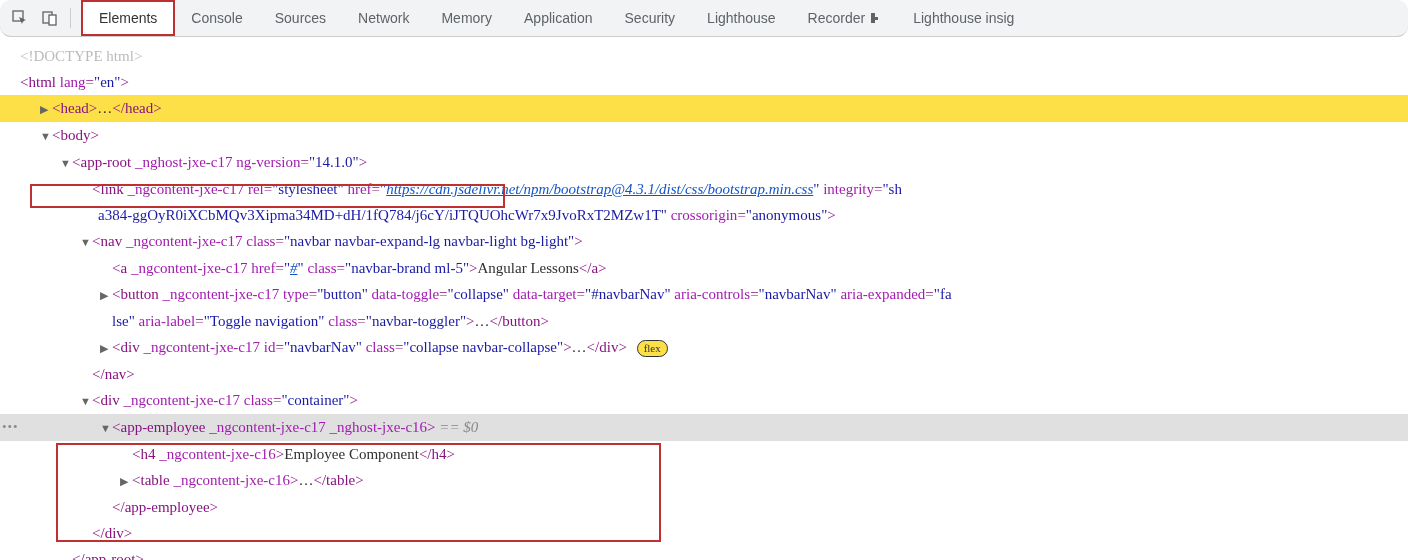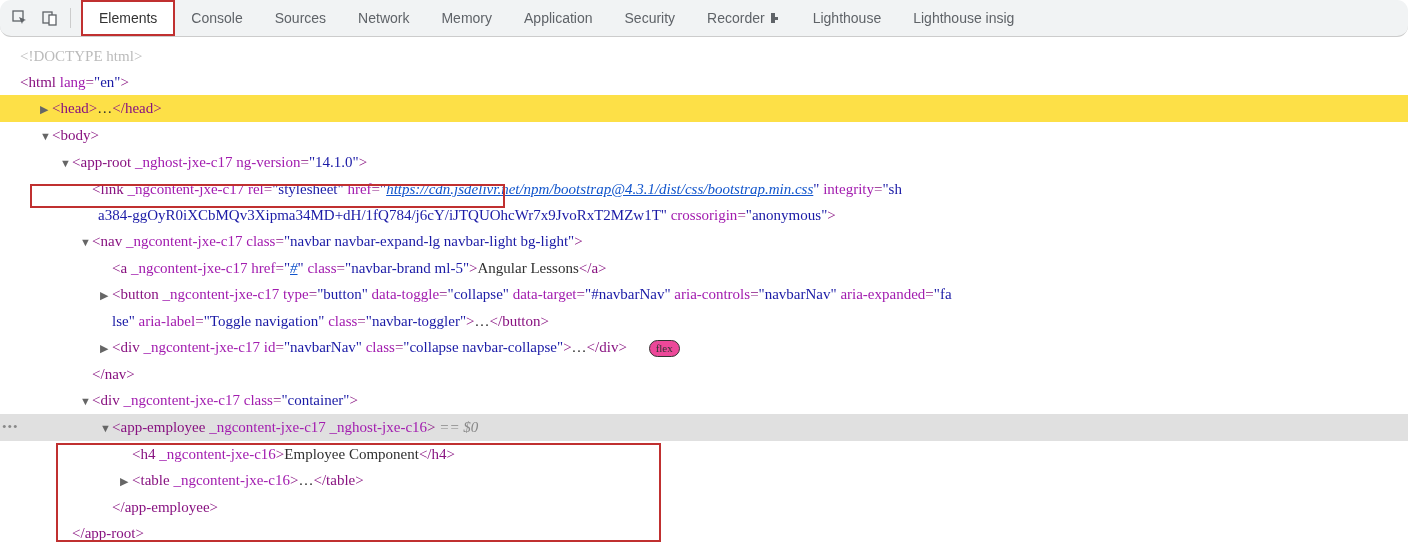--- a/index.html
+++ b/index.html
@@ -32,21 +32,21 @@
 .attr-v { color: #1a1aa6; }
 .text-c { color: #303030; }
 .link-v { color: #1155cc; text-decoration: underline; font-style: italic; }
 .ellip { color: #303030; }
 .eqdol { color: #888; font-style: italic; }
 
 .highlight-hover { background: #fde047; display: block; margin-left: -20px; padding-left: 20px; }
 .highlight-select { background: #e0e0e0; display: block; margin-left: -20px; padding-left: 20px; }
 .gutter-dots { position: absolute; left: -18px; color: #888; font-size: 13px; letter-spacing: 1px; }
 
-.flex-badge { display: inline-block; border: 1px solid #333; border-radius: 9px; padding: 0 6px; font-size: 11px; line-height: 15px; color: #333; margin-left: 18px; background: #ec4899; }
+.flex-badge { display: inline-block; border: 1px solid #333; border-radius: 9px; padding: 0 6px; font-size: 11px; line-height: 15px; color: #333; margin-left: 6px; background: #fde047; }
 
 .redbox { position: absolute; border: 2px solid #c03030; pointer-events: none; }
 .rb1 { left: 30px; top: 147px; width: 475px; height: 24px; }
 .rb2 { left: 56px; top: 406px; width: 605px; height: 99px; }
 
 .wrap-continue { padding-left: 78px; }
 </style>
 </head>
 <body>
 
@@ -67,27 +67,27 @@
     <span style="width:1px;height:20px;background:#ccc;margin:0 4px;"></span>
   </div>
   <div class="tabs">
     <button class="tab active">Elements</button>
     <button class="tab">Console</button>
     <button class="tab">Sources</button>
     <button class="tab">Network</button>
     <button class="tab">Memory</button>
     <button class="tab">Application</button>
     <button class="tab">Security</button>
+    <button class="tab">Lighthouse</button>
     <button class="tab has-icon">
         <span>Recorder</span>
         <svg width="12" height="12" viewBox="0 0 12 12">
           <path d="M2 1 L6 1 L6 5 L9 5 L9 8 L6 8 L6 11 L2 11 Z" fill="#5f6368"></path>
         </svg>
       </button>
-    <button class="tab">Lighthouse</button>
     <button class="tab">Lighthouse insig</button>
   </div>
 </div>
 
 <div class="dom-tree">
 
 <div class="line indent-1"><span class="doctype">&lt;!DOCTYPE html&gt;</span></div>
 
 <div class="line indent-1"><span class="tag-b">&lt;</span><span class="tag-b">html</span> <span class="attr-n">lang</span><span class="tag-b">=</span><span class="attr-v">"en"</span><span class="tag-b">&gt;</span></div>
 
@@ -118,19 +118,20 @@
 <div class="highlight-select">
       <div class="line indent-5"><span class="gutter-dots">•••</span><span class="arrow down"></span><span class="tag-b">&lt;</span><span class="tag-b">app-employee</span> <span class="attr-n">_ngcontent-jxe-c17</span> <span class="attr-n">_nghost-jxe-c16</span><span class="tag-b">&gt;</span> <span class="eqdol">== $0</span></div>
     </div>
 
 <div class="line indent-6"><span style="width:12px;display:inline-block;"></span><span class="tag-b">&lt;</span><span class="tag-b">h4</span> <span class="attr-n">_ngcontent-jxe-c16</span><span class="tag-b">&gt;</span><span class="text-c">Employee Component</span><span class="tag-b">&lt;/</span><span class="tag-b">h4</span><span class="tag-b">&gt;</span></div>
 
 <div class="line indent-6"><span class="arrow right"></span><span class="tag-b">&lt;</span><span class="tag-b">table</span> <span class="attr-n">_ngcontent-jxe-c16</span><span class="tag-b">&gt;</span><span class="ellip">…</span><span class="tag-b">&lt;/</span><span class="tag-b">table</span><span class="tag-b">&gt;</span></div>
 
 <div class="line indent-5"><span style="width:12px;display:inline-block;"></span><span class="tag-b">&lt;/</span><span class="tag-b">app-employee</span><span class="tag-b">&gt;</span></div>
 
+<div class="line indent-4"><span style="width:12px;display:inline-block;"></span><span class="tag-b">&lt;/</span><span class="tag-b">div</span><span class="tag-b">&gt;</span></div>
 
 <div class="line indent-3"><span style="width:12px;display:inline-block;"></span><span class="tag-b">&lt;/</span><span class="tag-b">app-root</span><span class="tag-b">&gt;</span></div>
 
 <div class="redbox rb1"></div>
 <div class="redbox rb2"></div>
 
 </div>
 
 </body></html>

